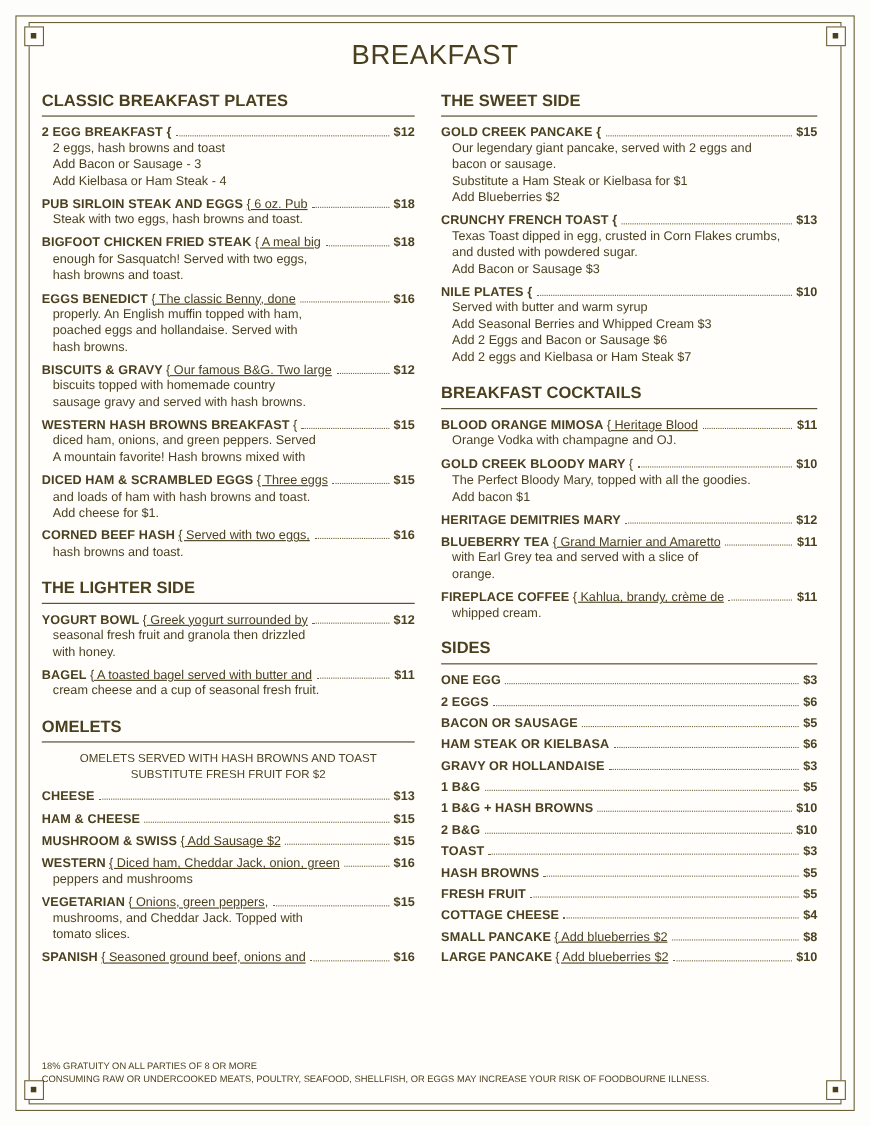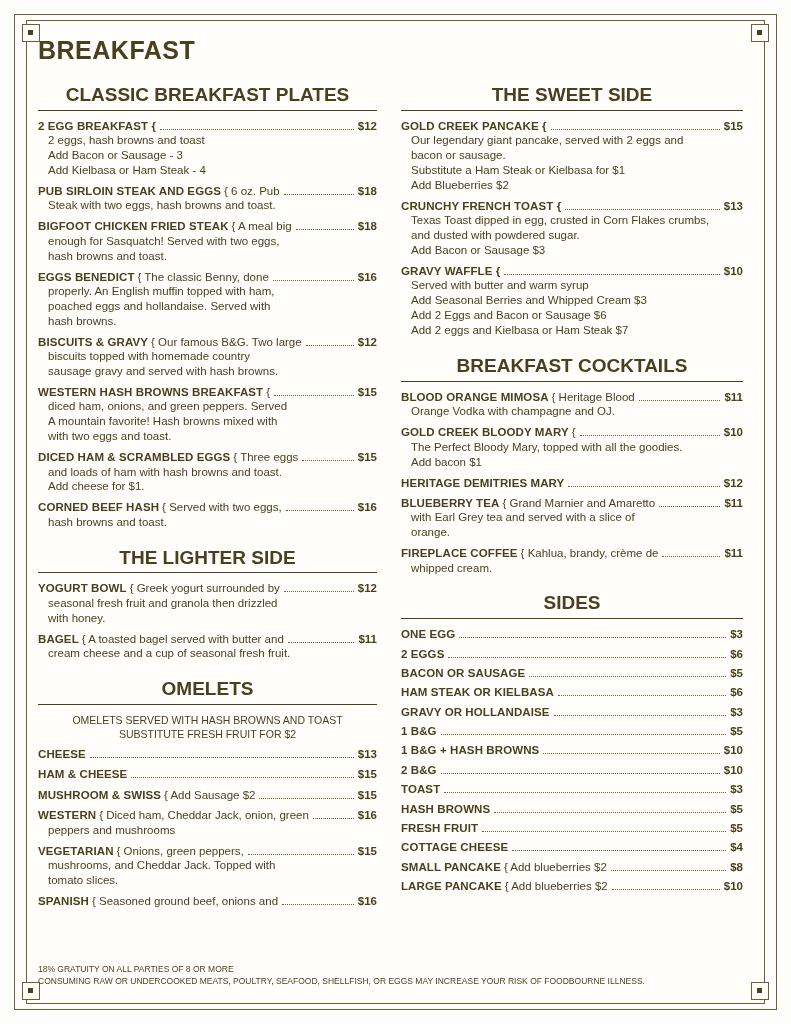--- a/index.html
+++ b/index.html
@@ -57,23 +57,23 @@
   .corner.br { right: 22px; bottom: 24px; }
 
   .content {
     position: absolute;
     left: 38px; top: 24px;
     width: 715px;
     height: 976px;
   }
 
   .doc-title {
-    text-align: left;
+    text-align: center;
     font-size: 25px;
-    font-weight: bold;
+    font-weight: normal;
     letter-spacing: 0.5px;
     color: #4a3f1e;
     margin-top: 12px;
   }
 
   .columns {
     display: flex;
     margin-top: 8px;
   }
   .col-left {
@@ -81,22 +81,22 @@
     padding-right: 6px;
     box-sizing: border-box;
   }
   .col-right {
     width: 360px;
     padding-left: 18px;
     box-sizing: border-box;
   }
 
   .section-title {
-    text-align: center;
-    font-size: 19px;
+    text-align: left;
+    font-size: 15px;
     font-weight: bold;
     color: #4a3f1e;
     line-height: 1.25;
     margin: 10px 0 3px 0;
   }
   .section-title.small-gap { margin-top: 16px; }
 
   .rule {
     border: none;
     border-top: 1.5px solid #4a3f1e;
@@ -115,20 +115,21 @@
   .item-name {
     font-weight: bold;
     letter-spacing: 0.1px;
     white-space: nowrap;
   }
   .item-desc-inline {
     font-weight: normal;
     margin-left: 3px;
     white-space: nowrap;
     overflow: hidden;
+    text-decoration: underline;
   }
   .dots {
     flex: 1 1 auto;
     border-bottom: 1.5px dotted #6d6039;
     margin: 0 4px 3px 4px;
     min-width: 8px;
     height: 1px;
   }
   .price {
     font-weight: bold;
@@ -246,21 +247,20 @@
             <div class="item">
               <div class="item-head">
                 <span class="item-name">WESTERN HASH BROWNS BREAKFAST</span>
                 <span class="item-desc-inline">{</span>
                 <span class="dots"></span>
                 <span class="price">$15</span>
               </div>
               <div class="item-body">
                 <div>diced ham, onions, and green peppers. Served</div>
                 <div>A mountain favorite! Hash browns mixed with</div>
-                <div>with two eggs and toast.</div>
               </div>
             </div>
             <div class="item">
               <div class="item-head">
                 <span class="item-name">DICED HAM &amp; SCRAMBLED EGGS</span>
                 <span class="item-desc-inline">{ Three eggs</span>
                 <span class="dots"></span>
                 <span class="price">$15</span>
               </div>
               <div class="item-body">
@@ -398,21 +398,21 @@
                 <span class="price">$13</span>
               </div>
               <div class="item-body">
                 <div>Texas Toast dipped in egg, crusted in Corn Flakes crumbs,</div>
                 <div>and dusted with powdered sugar.</div>
                 <div>Add Bacon or Sausage $3</div>
               </div>
             </div>
             <div class="item">
               <div class="item-head">
-                <span class="item-name">GRAVY WAFFLE {</span>
+                <span class="item-name">NILE PLATES {</span>
                 <span class="dots"></span>
                 <span class="price">$10</span>
               </div>
               <div class="item-body">
                 <div>Served with butter and warm syrup</div>
                 <div>Add Seasonal Berries and Whipped Cream $3</div>
                 <div>Add 2 Eggs and Bacon or Sausage $6</div>
                 <div>Add 2 eggs and Kielbasa or Ham Steak $7</div>
               </div>
             </div>

